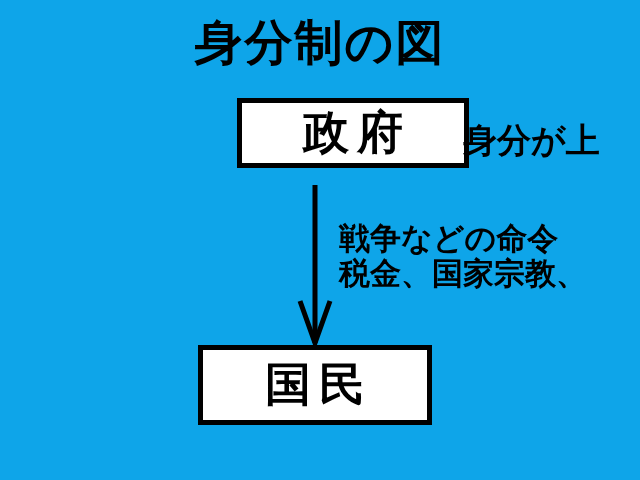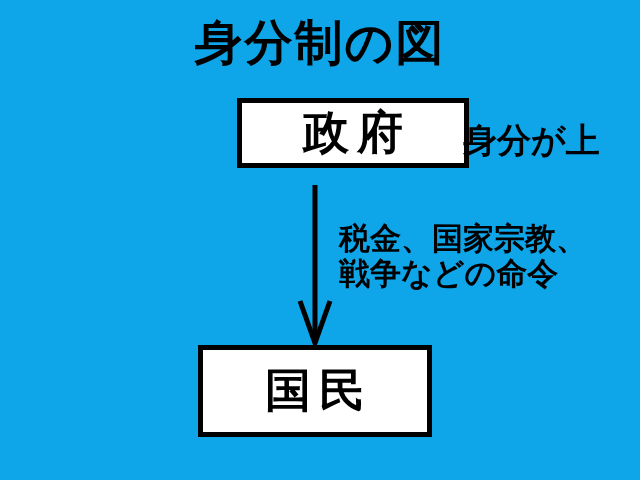--- a/index.html
+++ b/index.html
@@ -44,21 +44,21 @@
     left: 200px;
     top: 98px;
     width: 232px;
     height: 70px;
     margin-left: 37px;
   }
   .box-bottom {
     left: 198px;
     top: 345px;
     width: 234px;
-    height: 92px;
+    height: 80px;
   }
   .side-label {
     position: absolute;
     font-size: 34px;
     font-weight: bold;
     white-space: nowrap;
     line-height: 38px;
   }
   .side-label-top { left: 463px; top: 121px; }
   .side-label-bottom { left: 463px; top: 371px; }
@@ -91,22 +91,22 @@
   </div>
 
   <div class="side-label side-label-top">身分が上</div>
 
   <svg class="arrow-svg" viewBox="0 0 44 162" xmlns="http://www.w3.org/2000/svg">
     <line x1="22" y1="0" x2="22" y2="158" stroke="#000000" stroke-width="5"></line>
     <polyline points="7,116 22,158 37,116" fill="none" stroke="#000000" stroke-width="5"></polyline>
   </svg>
 
   <div class="arrow-label">
+    <div>戦争などの命令</div>
     <div>税金、国家宗教、</div>
-    <div>戦争などの命令</div>
   </div>
 
   <div class="node-box box-bottom">
     <span>国民</span>
   </div>
 
 
 </div>
 
 </body></html>

